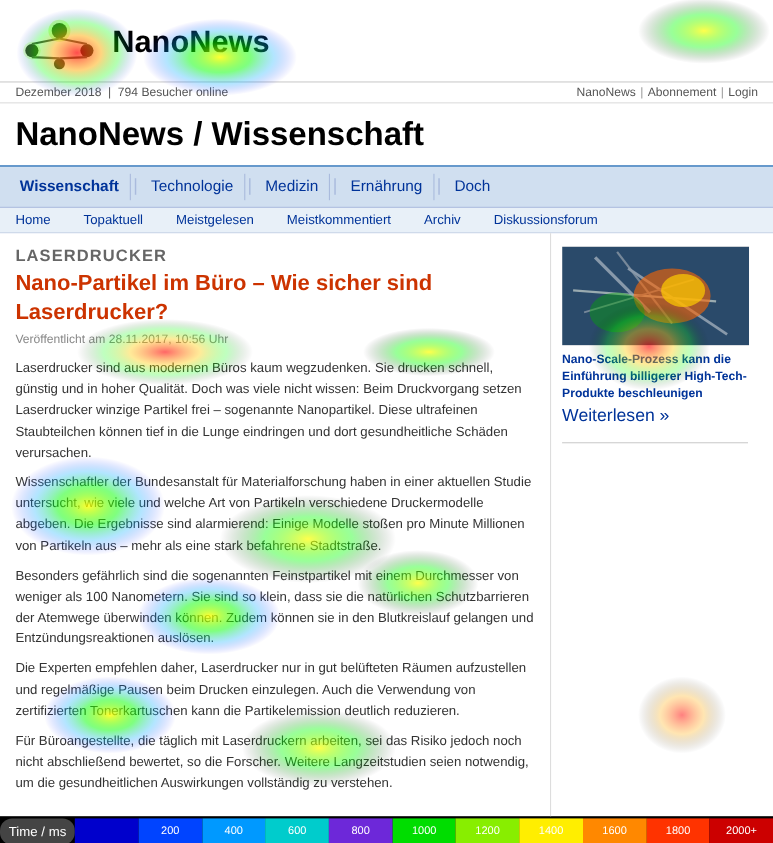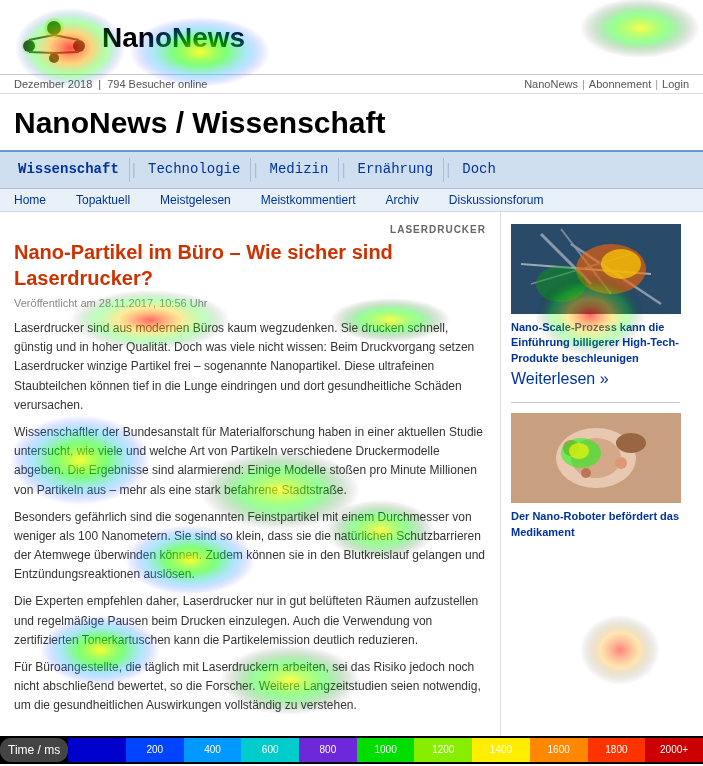--- a/index.html
+++ b/index.html
@@ -16,36 +16,36 @@
     #top-bar-right { display: flex; gap: 4px; align-items: center; }
     #top-bar-right a { color: #555; text-decoration: none; }
     #top-bar-right span { color: #999; }
 
     
     #page-title-bar { padding: 12px 14px 10px 14px; border-bottom: 2px solid #6699cc; }
     #page-title-text { font-size: 30px; font-weight: bold; color: #000; }
 
     
     #cat-nav { background: #d0dff0; border-bottom: 1px solid #aabbdd; padding: 6px 14px; display: flex; gap: 0; }
-    .cat-item { padding: 3px 10px; font-size: 14px; color: #003399; cursor: pointer; border-right: 1px solid #aabbdd; font-family: Liberation Mono, monospace; }
+    .cat-item { padding: 3px 10px; font-size: 14px; color: #003399; cursor: pointer; border-right: 1px solid #aabbdd; }
     .cat-item:first-child { padding-left: 4px; }
     .cat-item.active { font-weight: bold; }
     .cat-item:last-child { border-right: none; }
 
     
     #sub-nav { background: #e8f0f8; border-bottom: 1px solid #ccd8e8; padding: 4px 14px; display: flex; gap: 30px; }
     .sub-item { font-size: 12px; color: #003399; cursor: pointer; }
 
     
     #main { display: flex; gap: 0; padding: 0; }
     #content { flex: 1; padding: 12px 14px; max-width: 500px; }
     #sidebar { width: 190px; padding: 12px 10px; border-left: 1px solid #ddd; flex-shrink: 0; }
 
     
-    #article-tag { font-size: 10px; font-weight: bold; color: #666; letter-spacing: 1px; text-transform: uppercase; margin-bottom: 4px; text-align: right; }
+    #article-tag { font-size: 15px; font-weight: bold; color: #666; letter-spacing: 1px; text-transform: uppercase; margin-bottom: 4px; }
     #article-title { font-size: 20px; font-weight: bold; color: #cc3300; margin-bottom: 6px; line-height: 1.3; }
     #article-meta { font-size: 11px; color: #888; margin-bottom: 10px; }
     #article-body { font-size: 12px; color: #333; line-height: 1.6; }
     #article-body p { margin-bottom: 8px; }
 
     
     .sidebar-card { margin-bottom: 14px; }
     .sidebar-img { width: 170px; height: 90px; background: #ddd; overflow: hidden; position: relative; margin-bottom: 6px; }
     .sidebar-title { font-size: 11px; color: #003399; line-height: 1.4; font-weight: bold; }
     .sidebar-readmore { font-size: 16px; color: #003399; display: block; margin-top: 4px; }
@@ -217,38 +217,20 @@
             <ellipse cx="110" cy="40" rx="20" ry="15" fill="#ffcc00" fill-opacity="0.7"></ellipse>
             <ellipse cx="50" cy="60" rx="25" ry="18" fill="#00aa00" fill-opacity="0.4"></ellipse>
           </svg>
         </div>
         <div class="sidebar-title">Nano-Scale-Prozess kann die Einführung billigerer High-Tech-Produkte beschleunigen</div>
         <span class="sidebar-readmore">Weiterlesen »</span>
       </div>
 
       <hr class="sidebar-divider">
 
-      <div class="sidebar-card">
-        <div class="sidebar-img">
-          <svg width="170" height="90" viewBox="0 0 170 90" xmlns="http://www.w3.org/2000/svg">
-            <rect width="170" height="90" fill="#c8a080"></rect>
-
-            <ellipse cx="85" cy="45" rx="40" ry="30" fill="#e8c8b0"></ellipse>
-            <ellipse cx="85" cy="45" rx="25" ry="20" fill="#d4a888"></ellipse>
-            <circle cx="60" cy="35" r="8" fill="#cc8866"></circle>
-            <circle cx="110" cy="50" r="6" fill="#dd9977"></circle>
-            <circle cx="75" cy="60" r="5" fill="#bb7755"></circle>
-            <ellipse cx="120" cy="30" rx="15" ry="10" fill="#996644"></ellipse>
-
-            <ellipse cx="70" cy="40" rx="20" ry="15" fill="#00ff00" fill-opacity="0.5"></ellipse>
-            <ellipse cx="68" cy="38" rx="10" ry="8" fill="#ffff00" fill-opacity="0.6"></ellipse>
-          </svg>
-        </div>
-        <div class="sidebar-title">Der Nano-Roboter befördert das Medikament</div>
-      </div>
     </div>
   </div>
 
 </div>
 
 <div id="timeline">
   <div id="timeline-label">Time / ms</div>
   <div id="timeline-scale">
     <div class="ts-segment" style="background:#0000cc;"></div>
     <div class="ts-segment" style="background:#0044ff;">200</div>

